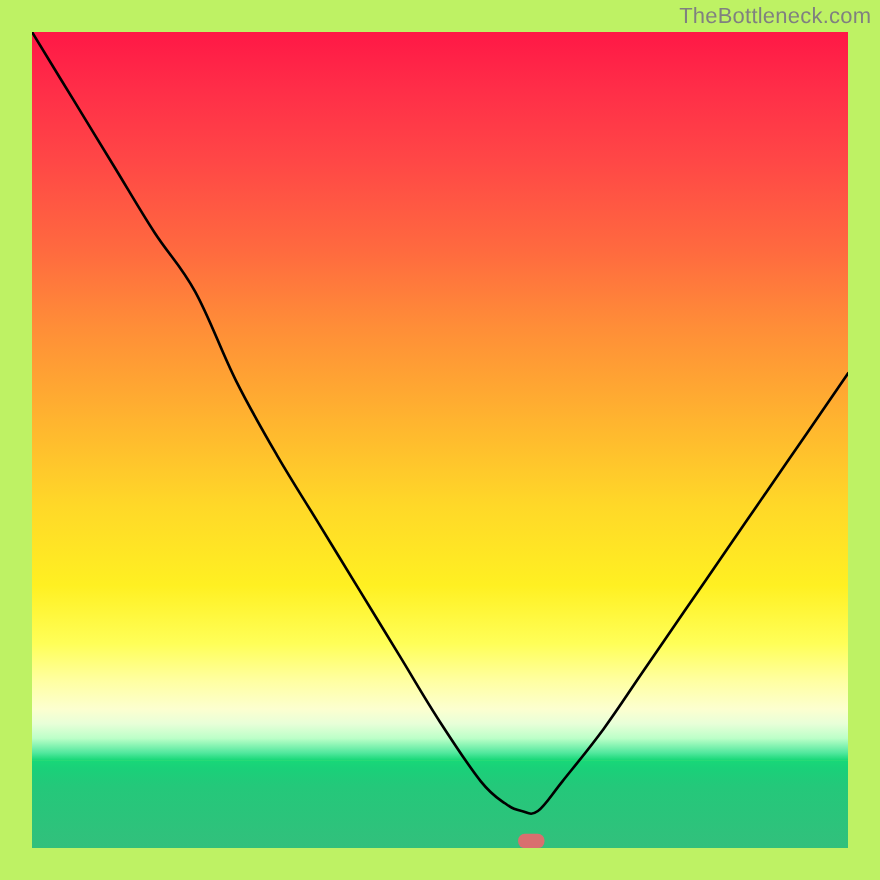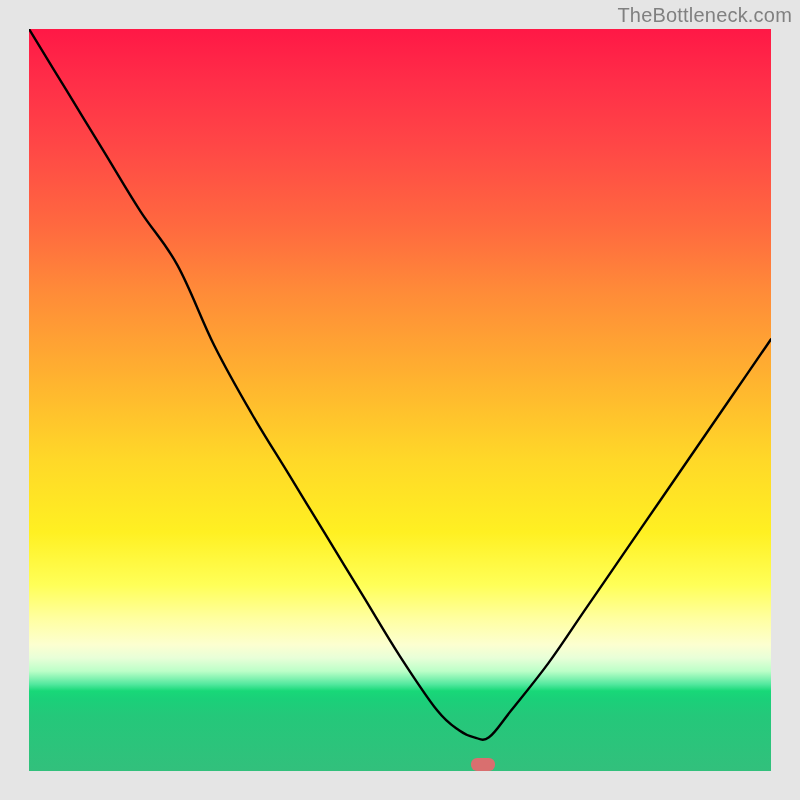--- a/index.html
+++ b/index.html
@@ -10,21 +10,21 @@
     background: #000;
     overflow: hidden;
     font-family: Arial, Helvetica, sans-serif;
   }
   .frame {
     position: absolute;
     top: 0;
     left: 0;
     width: 800px;
     height: 800px;
-    background: #e5e5e5;
+    background: #bef264;
   }
   .plot-area {
     position: absolute;
     top: 29px;
     left: 29px;
     width: 742px;
     height: 742px;
     overflow: hidden;
   }
   .gradient {

